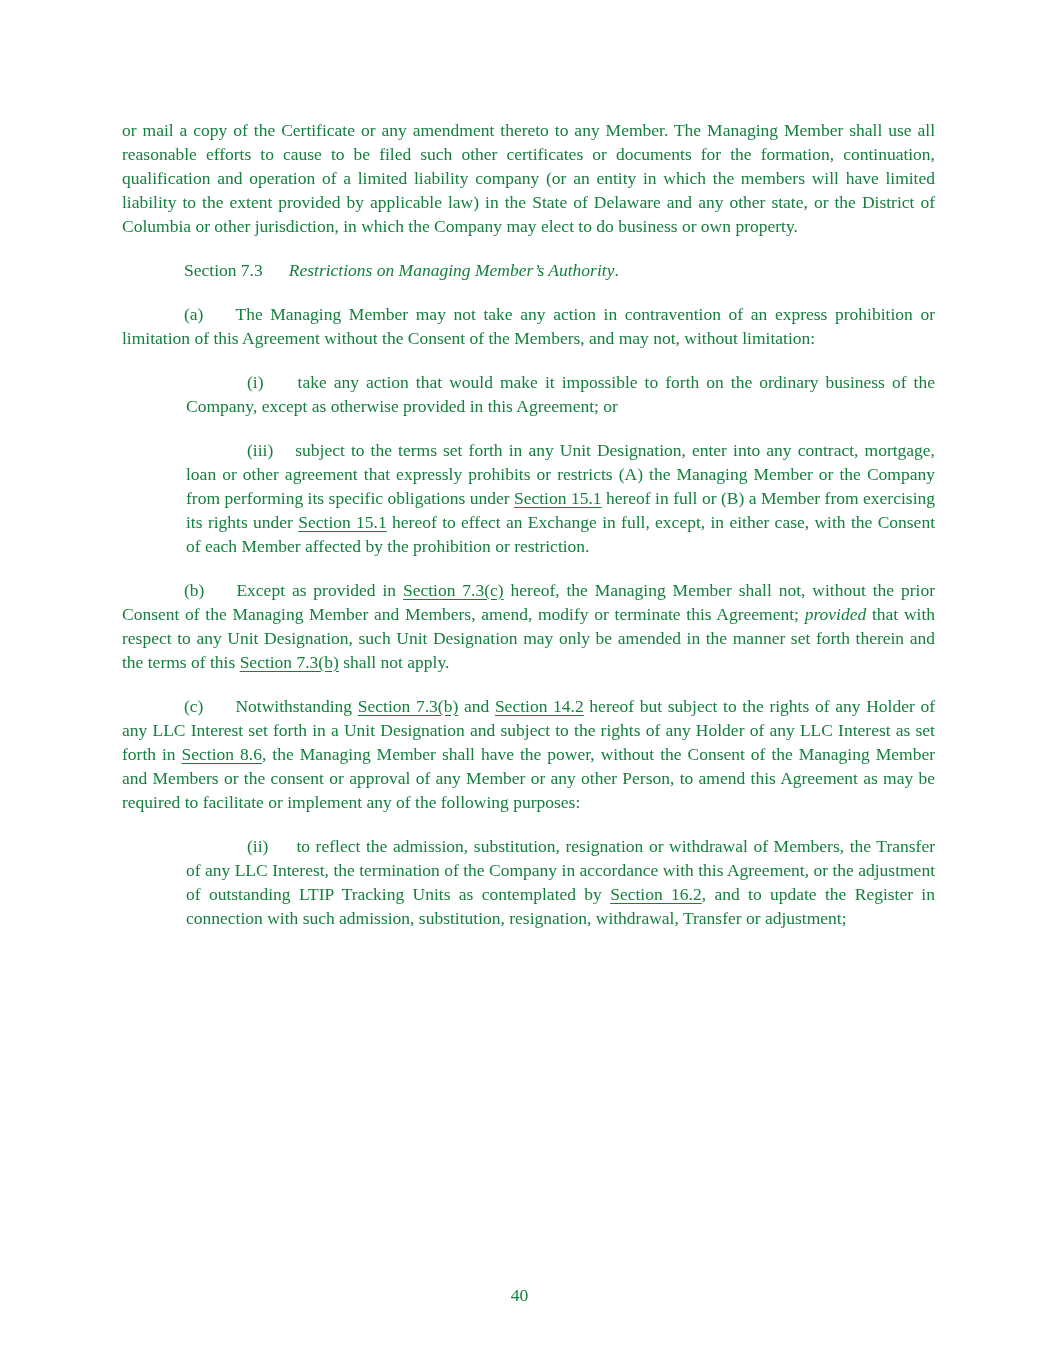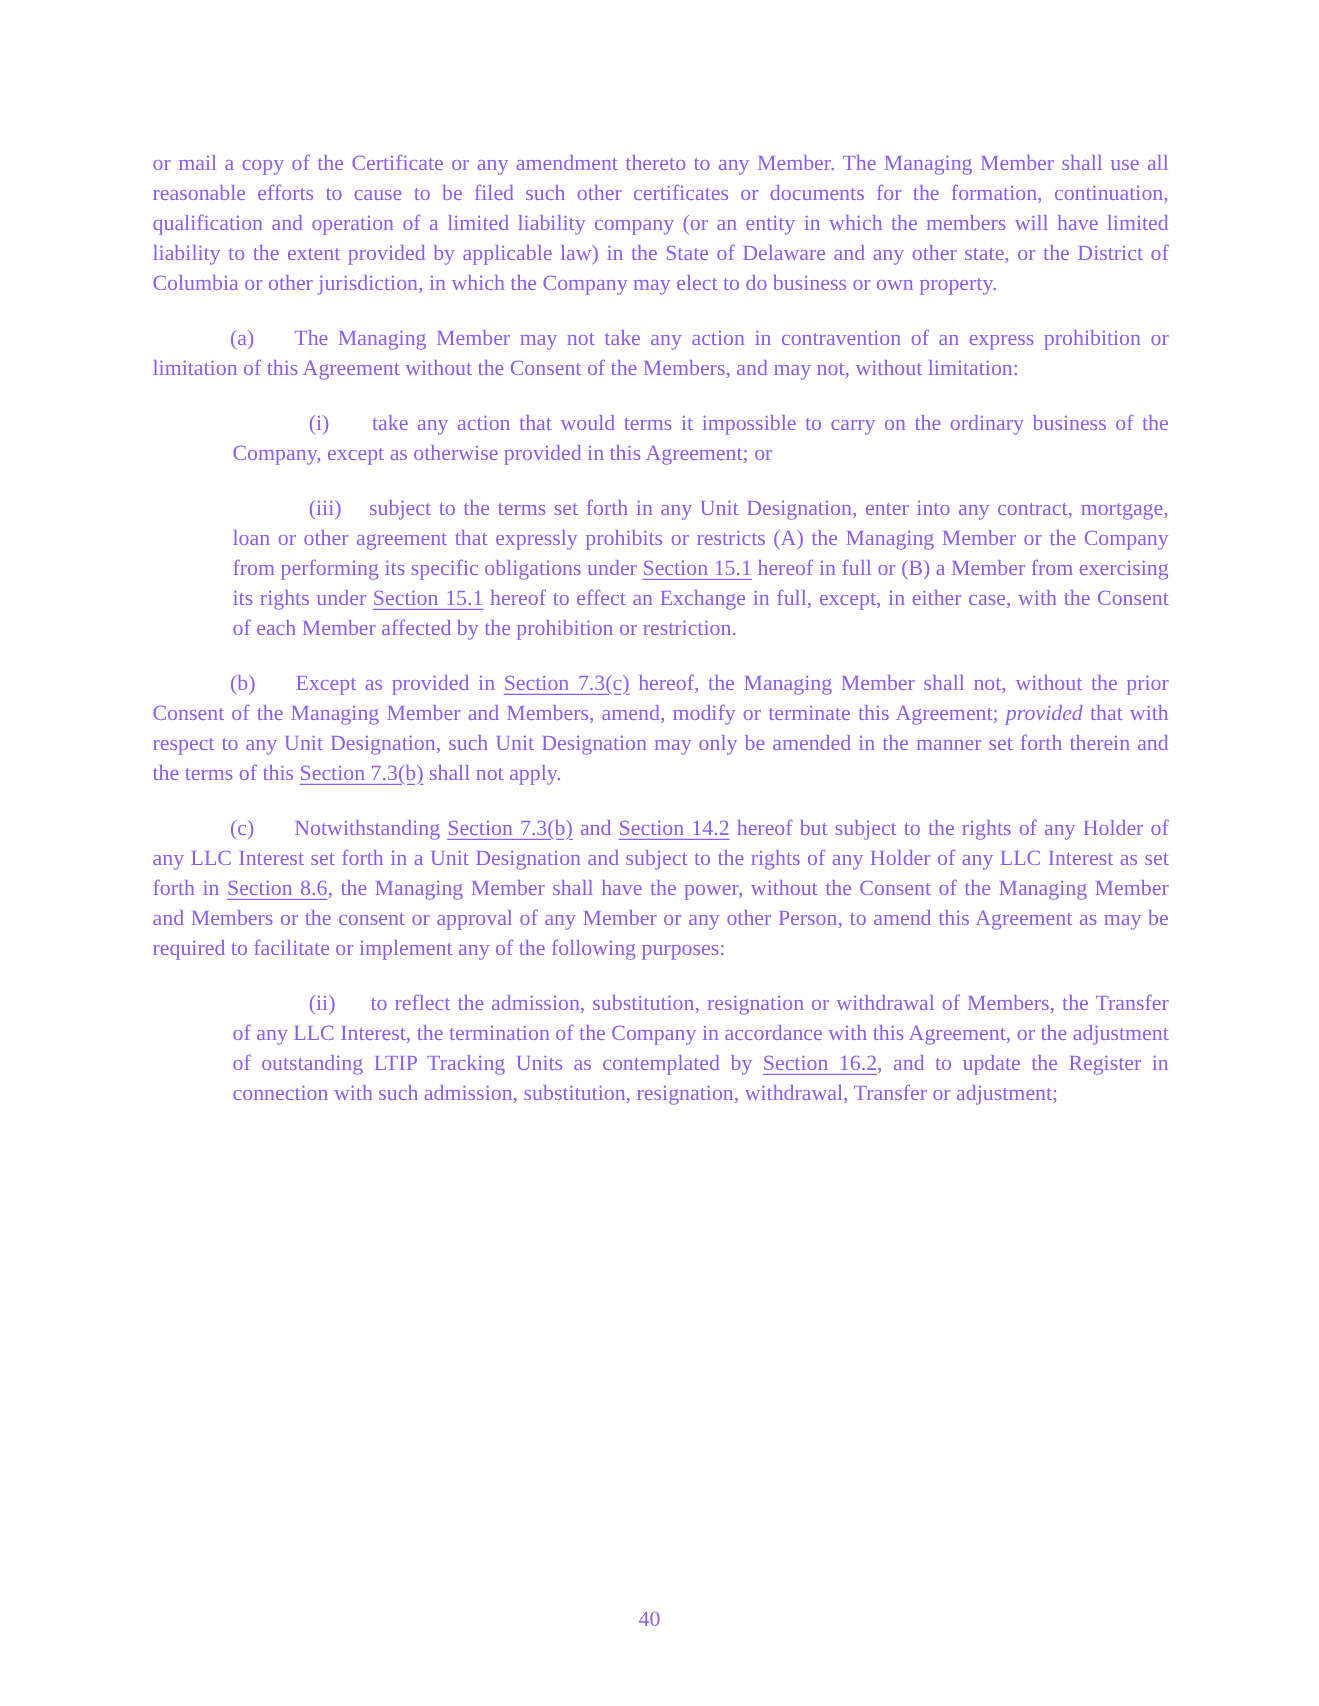--- a/index.html
+++ b/index.html
@@ -6,21 +6,21 @@
     margin: 0;
     padding: 0;
     background: #ffffff;
   }
   .page {
     position: relative;
     width: 1055px;
     height: 1365px;
     margin: 0 auto;
     background: #ffffff;
-    color: #8b5cf6;
+    color: #15803d;
     font-family: "Liberation Serif", "DejaVu Serif", serif;
     font-size: 17.5px;
     line-height: 24px;
     box-sizing: border-box;
     overflow: hidden;
   }
   .doc-body {
     position: absolute;
     top: 118px;
     left: 122px;
@@ -44,21 +44,22 @@
     right: 16px;
     text-align: center;
   }
 </style>
 </head>
 <body>
 
 <div class="page">
   <div class="doc-body" id="doc-body">
       <p class="para-flush"><span>or mail a copy of the Certificate or any amendment thereto to any Member. The Managing Member shall use all reasonable efforts to cause to be filed such other certificates or documents for the formation, continuation, qualification and operation of a limited liability company (or an entity in which the members will have limited liability to the extent provided by applicable law) in the State of Delaware and any other state, or the District of Columbia or other jurisdiction, in which the Company may elect to do business or own property.</span></p>
+      <p class="para-level0"><span>Section 7.3</span><span class="tab" style="width: 26px;"></span><span class="run-italic">Restrictions on Managing Member’s Authority</span><span>.</span></p>
       <p class="para-level0"><span>(a)</span><span class="tab" style="width: 32px;"></span><span>The Managing Member may not take any action in contravention of an express prohibition or limitation of this Agreement without the Consent of the Members, and may not, without limitation:</span></p>
-      <p class="para-level1"><span>(i)</span><span class="tab" style="width: 34px;"></span><span>take any action that would terms it impossible to carry on the ordinary business of the Company, except as otherwise provided in this Agreement; or</span></p>
+      <p class="para-level1"><span>(i)</span><span class="tab" style="width: 34px;"></span><span>take any action that would make it impossible to forth on the ordinary business of the Company, except as otherwise provided in this Agreement; or</span></p>
       <p class="para-level1"><span>(iii)</span><span class="tab" style="width: 22px;"></span><span>subject to the terms set forth in any Unit Designation, enter into any contract, mortgage, loan or other agreement that expressly prohibits or restricts (A) the Managing Member or the Company from performing its specific obligations under </span><span class="run-underline">Section 15.1</span><span> hereof in full or (B) a Member from exercising its rights under </span><span class="run-underline">Section 15.1</span><span> hereof to effect an Exchange in full, except, in either case, with the Consent of each Member affected by the prohibition or restriction.</span></p>
       <p class="para-level0"><span>(b)</span><span class="tab" style="width: 32px;"></span><span>Except as provided in </span><span class="run-underline">Section 7.3(c)</span><span> hereof, the Managing Member shall not, without the prior Consent of the Managing Member and Members, amend, modify or terminate this Agreement; </span><span class="run-italic">provided</span><span> that with respect to any Unit Designation, such Unit Designation may only be amended in the manner set forth therein and the terms of this </span><span class="run-underline">Section 7.3(b)</span><span> shall not apply.</span></p>
       <p class="para-level0"><span>(c)</span><span class="tab" style="width: 32px;"></span><span>Notwithstanding </span><span class="run-underline">Section 7.3(b)</span><span> and </span><span class="run-underline">Section 14.2</span><span> hereof but subject to the rights of any Holder of any LLC Interest set forth in a Unit Designation and subject to the rights of any Holder of any LLC Interest as set forth in </span><span class="run-underline">Section 8.6</span><span>, the Managing Member shall have the power, without the Consent of the Managing Member and Members or the consent or approval of any Member or any other Person, to amend this Agreement as may be required to facilitate or implement any of the following purposes:</span></p>
       <p class="para-level1"><span>(ii)</span><span class="tab" style="width: 28px;"></span><span>to reflect the admission, substitution, resignation or withdrawal of Members, the Transfer of any LLC Interest, the termination of the Company in accordance with this Agreement, or the adjustment of outstanding LTIP Tracking Units as contemplated by </span><span class="run-underline">Section 16.2</span><span>, and to update the Register in connection with such admission, substitution, resignation, withdrawal, Transfer or adjustment;</span></p>
     </div>
   <div class="page-number">40</div>
 </div>
 
 </body></html>

